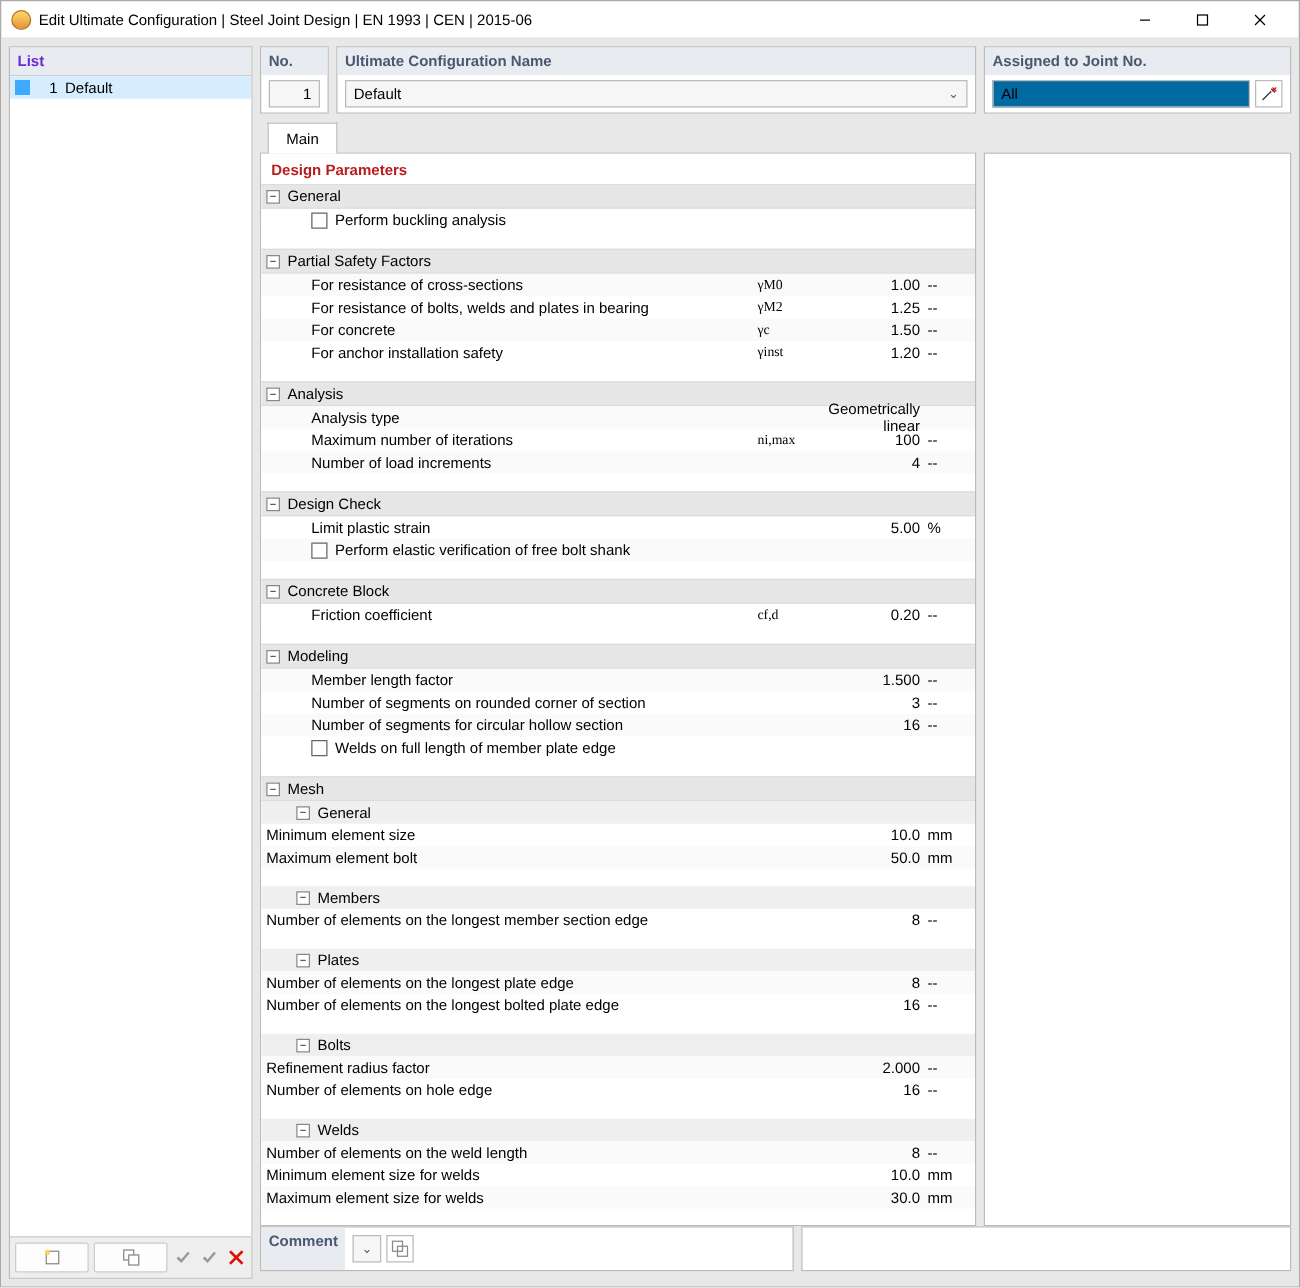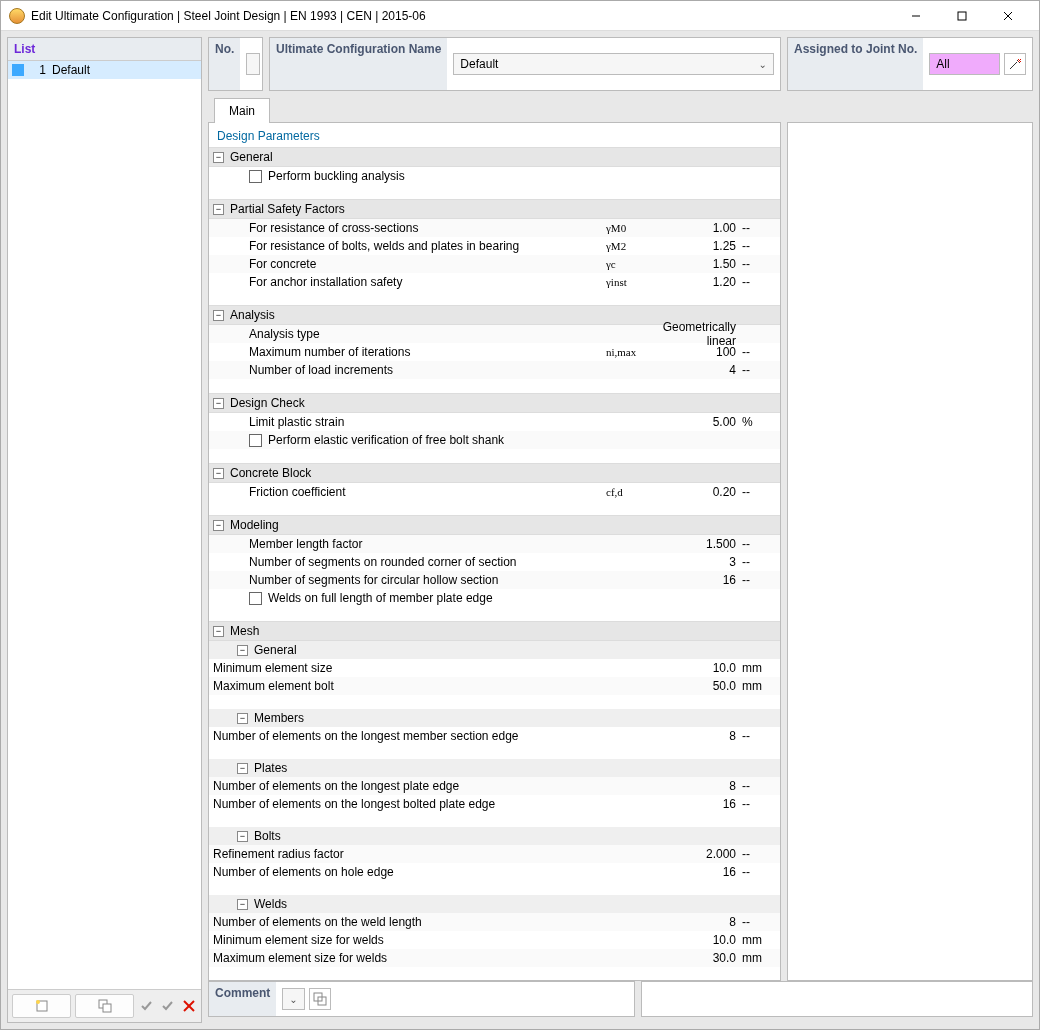--- a/index.html
+++ b/index.html
@@ -17,36 +17,36 @@
 .list-body { flex: 1; background: #fff; overflow: auto; }
 .list-row { display: flex; align-items: center; background: #d6ecff; padding: 2px 4px; }
 .list-row .selbox { width: 12px; height: 12px; background: #3da9ff; margin-right: 6px; }
 .list-row .num { width: 16px; text-align: right; margin-right: 6px; }
 .left-toolbar { display: flex; gap: 4px; padding: 4px; border-top: 1px solid #ccc; background: #eee; }
 .tool-ico { width: 24px; height: 24px; border: 1px solid transparent; display: flex; align-items: center; justify-content: center; border-radius: 2px; }
 .tool-ico.btn { background: #fdfdfd; border-color: #ccc; }
 .tool-ico.del { margin-left: auto; }
 .main-panel { flex: 1; display: flex; flex-direction: column; min-width: 0; }
 .header-row { display: flex; gap: 6px; height: 54px; }
-.hdr-box { background: #fff; border: 1px solid #bbb; display: flex; }
+.hdr-box { background: #fff; border: 1px solid #bbb; display: flex; flex-direction: column; }
 .hdr-box.no { width: 55px; }
 .hdr-box.name { flex: 1; }
 .hdr-box.assigned { width: 246px; }
 .hdr-label { background: #e8ecf0; color: #4a5771; font-weight: bold; padding: 4px 6px; font-size: 12px; }
 .hdr-body { flex: 1; display: flex; align-items: center; padding: 4px 6px; gap: 4px; }
 .field-no { width: 100%; height: 22px; border: 1px solid #bbb; background: #f6f6f6; text-align: right; padding: 2px 6px; }
 .field-select { width: 100%; height: 22px; border: 1px solid #bbb; background: #f6f6f6; padding: 2px 6px; display: flex; align-items: center; justify-content: space-between; }
-.field-text { flex: 1; height: 22px; border: 1px solid #bbb; background: #f0abfc; padding: 2px 6px; display: flex; align-items: center; }
+.field-text { flex: 1; height: 22px; border: 1px solid #bbb; background: #0369a1; padding: 2px 6px; display: flex; align-items: center; }
 .pick-btn { width: 22px; height: 22px; border: 1px solid #bbb; background: #fff; display: flex; align-items: center; justify-content: center; position:relative; }
 .tabs-row { display: flex; padding: 6px 6px 0 6px; background: #e8e8e8; }
 .tab { padding: 5px 14px; background: #fff; border: 1px solid #bbb; border-bottom: none; font-size: 12px; }
 .tab.active { background: #fff; position: relative; top: 1px; }
 .mid-row { flex: 1; display: flex; gap: 6px; padding: 0 0 0 0; min-height:0;}
 .params-panel { flex: 1; background: #fff; border: 1px solid #bbb; display: flex; flex-direction: column; min-height:0; }
-.params-title { color: #0369a1; font-weight: normal; padding: 6px 8px 4px 8px; font-size: 12px; background:#fff;}
+.params-title { color: #b91c1c; font-weight: bold; padding: 6px 8px 4px 8px; font-size: 12px; background:#fff;}
 .params-body { flex: 1; overflow: auto; background: #fff; }
 .right-blank { width: 246px; background: #fff; border: 1px solid #bbb; }
 .group-header { background: #e6e6e6; display: flex; align-items: center; padding: 2px 4px; border-top: 1px solid #dcdcdc; border-bottom: 1px solid #dcdcdc; }
 .subgroup-header { background: #efefef; display: flex; align-items: center; padding: 2px 4px 2px 28px; }
 .tree-toggle { width: 11px; height: 11px; border: 1px solid #888; background: #fff; display: inline-flex; align-items: center; justify-content: center; font-size: 9px; line-height: 1; margin-right: 6px; }
 .row { display: flex; align-items: center; height: 18px; padding: 0 4px; }
 .row:nth-child(odd) { background: #fafafa; }
 .row.ind1 { padding-left: 40px; }
 .row.ind2 { }
 .row .label { flex: 1; display:flex; align-items:center; gap:6px;}

